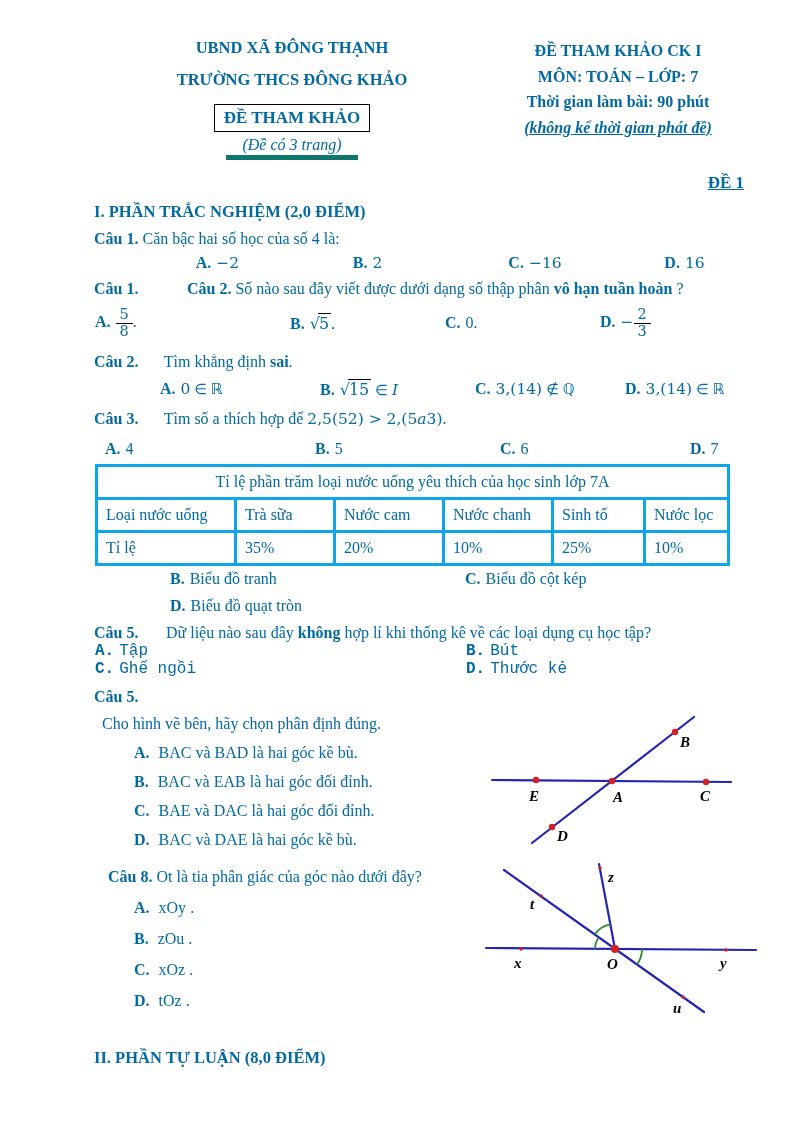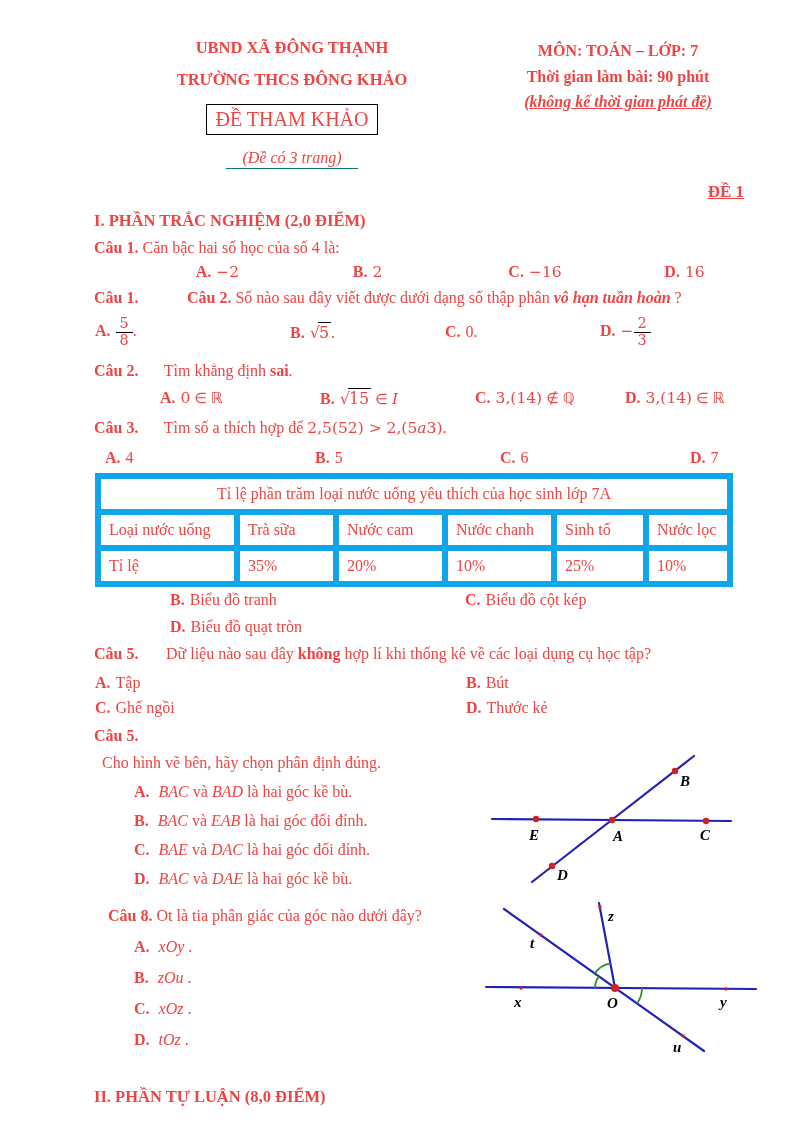--- a/index.html
+++ b/index.html
@@ -1,60 +1,60 @@
 <!DOCTYPE html>
 <html><head>
 <meta charset="utf-8">
 <style>
   html,body{margin:0;padding:0;background:#fff;}
   .page{
     width:794px;height:1122px;box-sizing:border-box;position:relative;
-    padding:38px 50px 20px 94px;background:#fff;color:#ef4444;
+    padding:38px 50px 20px 94px;background:#fff;color:#0369a1;
     font-family:"Liberation Serif","DejaVu Serif",serif;font-size:16px;overflow:hidden;
   }
   
   .hdr{display:flex;justify-content:space-between;align-items:flex-start;}
   .hdr-left{width:396px;text-align:center;}
   .hdr-left .ln{font-weight:bold;font-size:16.5px;margin-bottom:12px;}
-  .boxed{display:inline-block;font-weight:normal;font-size:20px;border:1.5px solid #000;padding:3px 9px;margin-top:2px;}
-  .pages-note{display:inline-block;font-style:italic;border-bottom:1px solid #0f766e;padding:2px 16px 1px;margin-top:12px;}
+  .boxed{display:inline-block;font-weight:bold;font-size:17px;border:1.5px solid #000;padding:3px 9px;margin-top:2px;}
+  .pages-note{display:inline-block;font-style:italic;border-bottom:5px solid #0f766e;padding:2px 16px 1px;margin-top:2px;}
   .hdr-right{width:252px;text-align:center;font-weight:bold;line-height:25.5px;}
   .hdr-right .underl{font-style:italic;text-decoration:underline;}
   
   .title-de1{text-align:right;margin:13px 0 0 -20px;font-weight:bold;font-size:17px;text-decoration:underline;}
   .sec-head{font-weight:bold;font-size:16.5px;margin-top:9px;}
   .qrow{margin-top:8px;}
   .qlabel{font-weight:bold;}
   .qlabel-tab{font-weight:bold;display:inline-block;min-width:66px;}
   .b{font-weight:bold;}
-  .i{font-style:italic;}
-  .bi{font-weight:bold;font-style:italic;}
+  .i{}
+  .bi{font-weight:bold;}
   .opt-letter{font-weight:bold;margin-right:5px;}
   .opts{display:grid;margin-top:5px;}
   .opts-1{grid-template-columns:145px 155px 180px 1fr;padding-left:51px;margin-top:6px;font-family:"DejaVu Serif",serif;font-size:15.5px;text-align:center;}
   .opts-1 .opt-letter{font-family:"Liberation Serif",serif;font-size:16px;}
   .opts-2{grid-template-columns:195px 155px 155px 1fr;padding-left:1px;align-items:center;margin-top:3px;min-height:44px;}
   .opts-3{grid-template-columns:160px 155px 150px 1fr;padding-left:66px;margin-top:9px;}
   .opts-4{grid-template-columns:210px 185px 190px 1fr;padding-left:11px;margin-top:12px;}
   .opts-2col{grid-template-columns:295px 1fr;padding-left:76px;row-gap:9px;margin-top:4px;}
-  .opts-2col-wide{grid-template-columns:371px 1fr;padding-left:1px;row-gap:7px;margin-top:11px;}
+  .opts-2col-wide{grid-template-columns:371px 1fr;padding-left:1px;margin-top:0;font-family:Liberation Mono, monospace;}
   
   .math{font-family:"DejaVu Serif",serif;font-size:15.5px;}
   .mvar{font-style:italic;}
   .msym{font-family:"DejaVu Sans",sans-serif;font-size:14.5px;}
   .bbset{font-family:"DejaVu Sans",sans-serif;font-size:15px;}
   .frac{display:inline-block;text-align:center;vertical-align:middle;line-height:1.1;font-family:"DejaVu Serif",serif;font-size:14.5px;}
   .frac .num{display:block;border-bottom:1px solid #000;padding:0 4px;}
   .frac .den{display:block;padding:0 4px;}
   .sqrt{white-space:nowrap;font-family:"DejaVu Serif",serif;}
   .sqrt .rad{font-size:16px;}
   .sqrt .arg{border-top:1.3px solid #000;padding:0 2px 0 1px;margin-left:-2px;}
   
   table.data{border-collapse:collapse;margin:6px 0 2px 1px;font-size:16px;}
-  table.data td{border:6px solid #0ea5e9;padding:2px 8px;height:26px;vertical-align:middle;}
+  table.data td{border:3px solid #0ea5e9;padding:2px 8px;height:26px;vertical-align:middle;}
   td.tbl-title{text-align:center;}
   
   .fig-wrap{position:relative;}
   .item7-wrap{min-height:172px;margin-top:10px;}
   .item8-wrap{min-height:166px;margin-top:8px;}
   .q6-text{margin-top:9px;padding-left:8px;}
   .q6-opt{margin-top:11px;padding-left:40px;}
   .q8-opt{margin-top:13px;padding-left:40px;}
   .q8-label-line{padding-left:14px;}
   .fig1{position:absolute;left:390px;top:10px;}
@@ -71,20 +71,21 @@
 <div class="page">
 
   <div class="hdr">
     <div class="hdr-left">
       <div class="ln">UBND XÃ ĐÔNG THẠNH</div>
       <div class="ln">TRƯỜNG THCS ĐÔNG KHẢO</div>
       <div><span class="boxed">ĐỀ THAM KHẢO</span></div>
       <div><span class="pages-note">(Đề có 3 trang)</span></div>
     </div>
     <div class="hdr-right">
+      <div>ĐỀ THAM KHẢO CK I</div>
       <div>MÔN: TOÁN – LỚP: 7</div>
       <div>Thời gian làm bài: 90 phút</div>
       <div class="underl">(không kể thời gian phát đề)</div>
     </div>
   </div>
 
   <div class="title-de1">ĐỀ 1</div>
   <div class="sec-head">I. PHẦN TRẮC NGHIỆM (2,0 ĐIỂM)</div>
 
   <div class="qrow">

